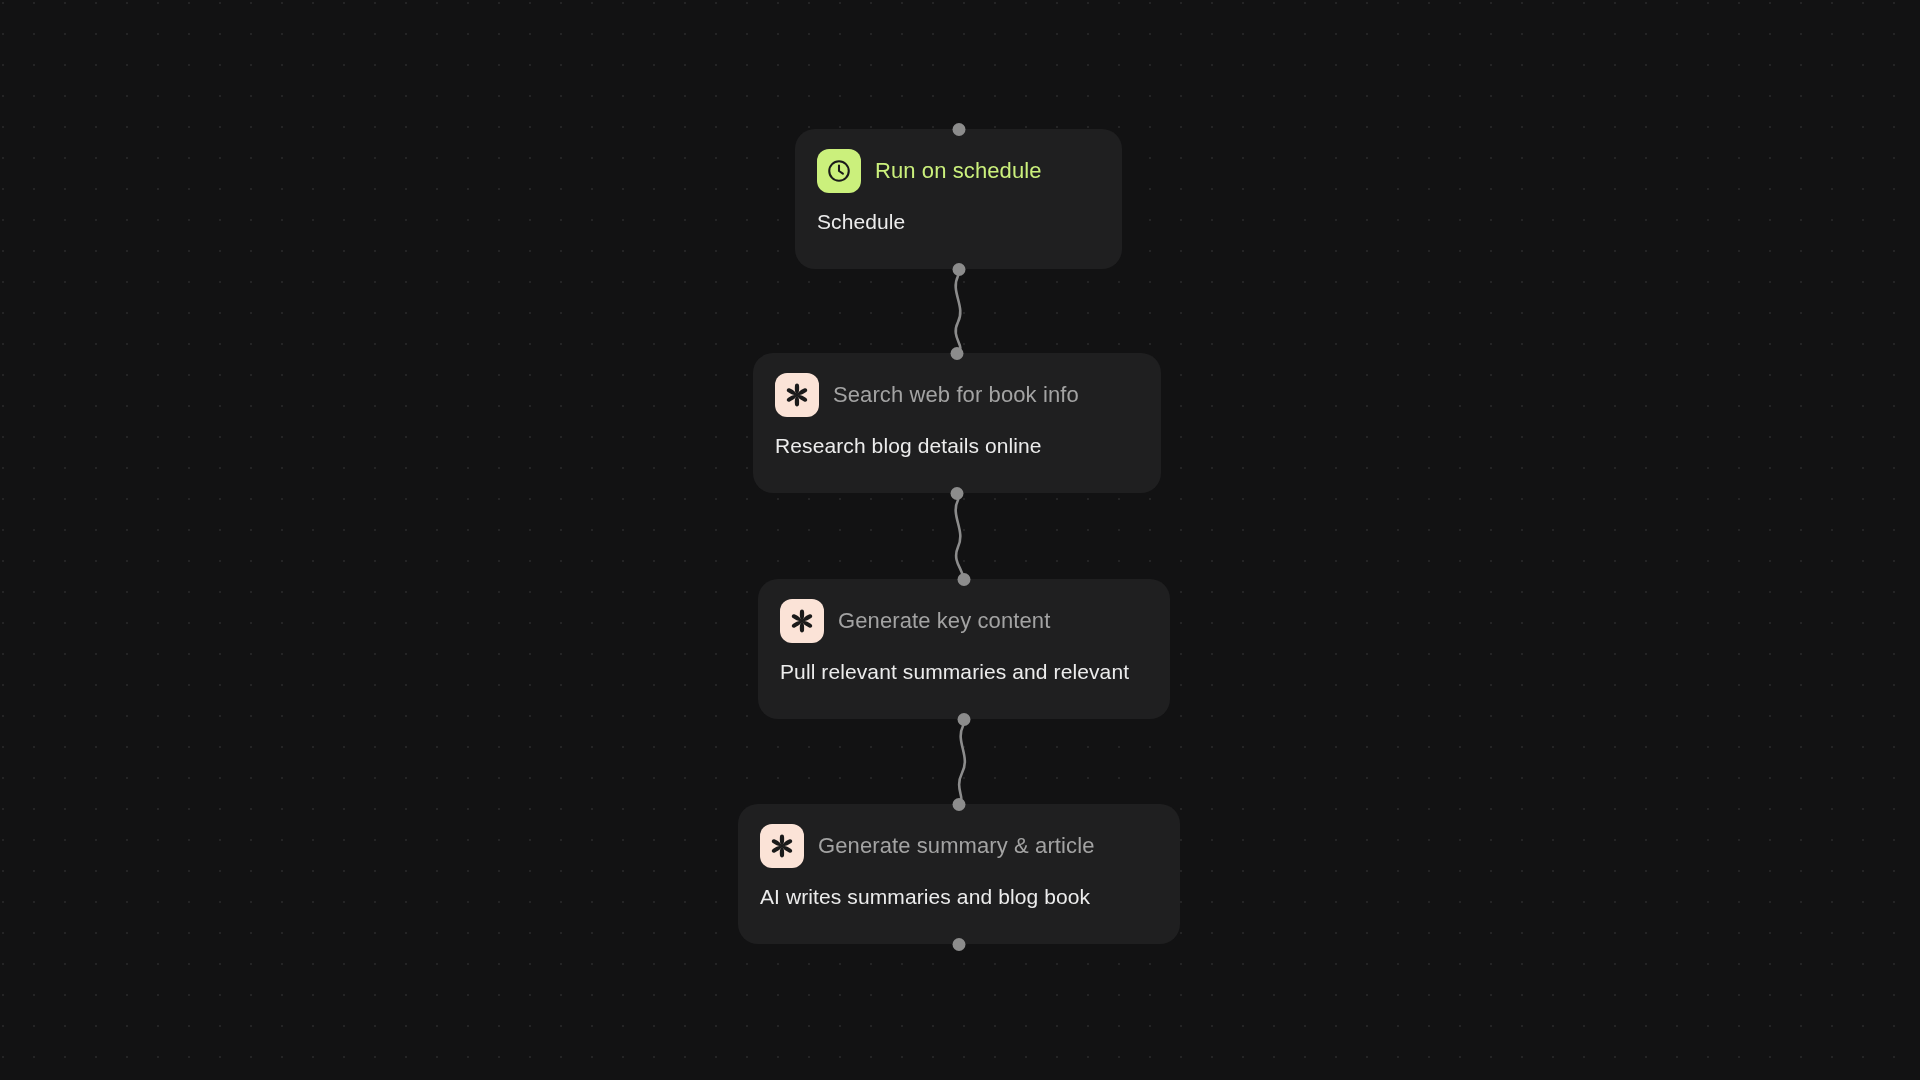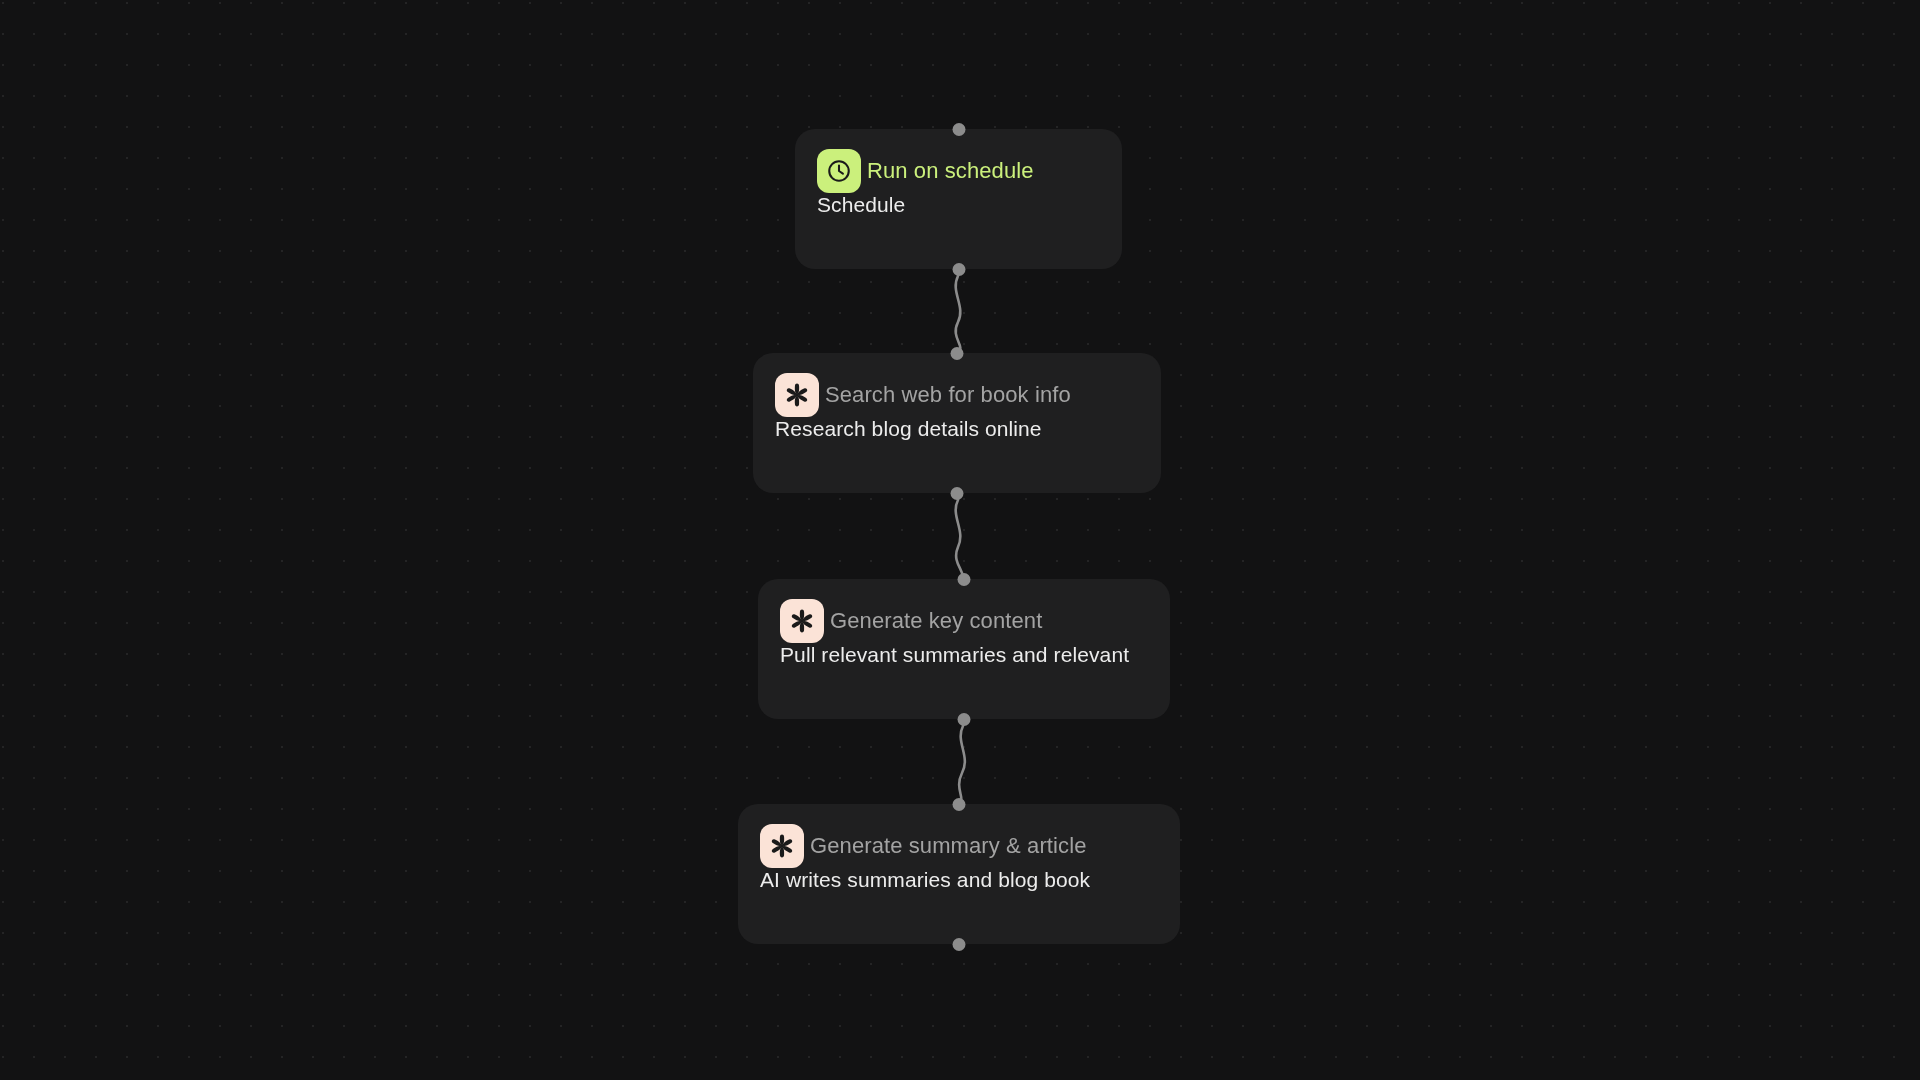--- a/index.html
+++ b/index.html
@@ -39,21 +39,21 @@
     position: absolute;
     background: #1f1f20;
     border-radius: 20px;
     box-sizing: border-box;
     padding: 20px 22px 20px 22px;
   }
 
   .node-head {
     display: flex;
     align-items: center;
-    gap: 6px;
+    gap: 14px;
   }
 
   .node-icon {
     width: 44px;
     height: 44px;
     border-radius: 12px;
     display: flex;
     align-items: center;
     justify-content: center;
     flex: 0 0 auto;
@@ -64,20 +64,21 @@
   .node-title {
     font-size: 22px;
     font-weight: 400;
     letter-spacing: 0.1px;
     white-space: nowrap;
   }
   .title-lime  { color: #cbf07c; }
   .title-peach { color: #a3a3a3; }
 
   .node-sub {
+    margin-top: 17px;
     font-size: 21px;
     font-weight: 400;
     color: #ececec;
     white-space: nowrap;
     letter-spacing: 0.1px;
   }
 
   
   .port {
     position: absolute;

